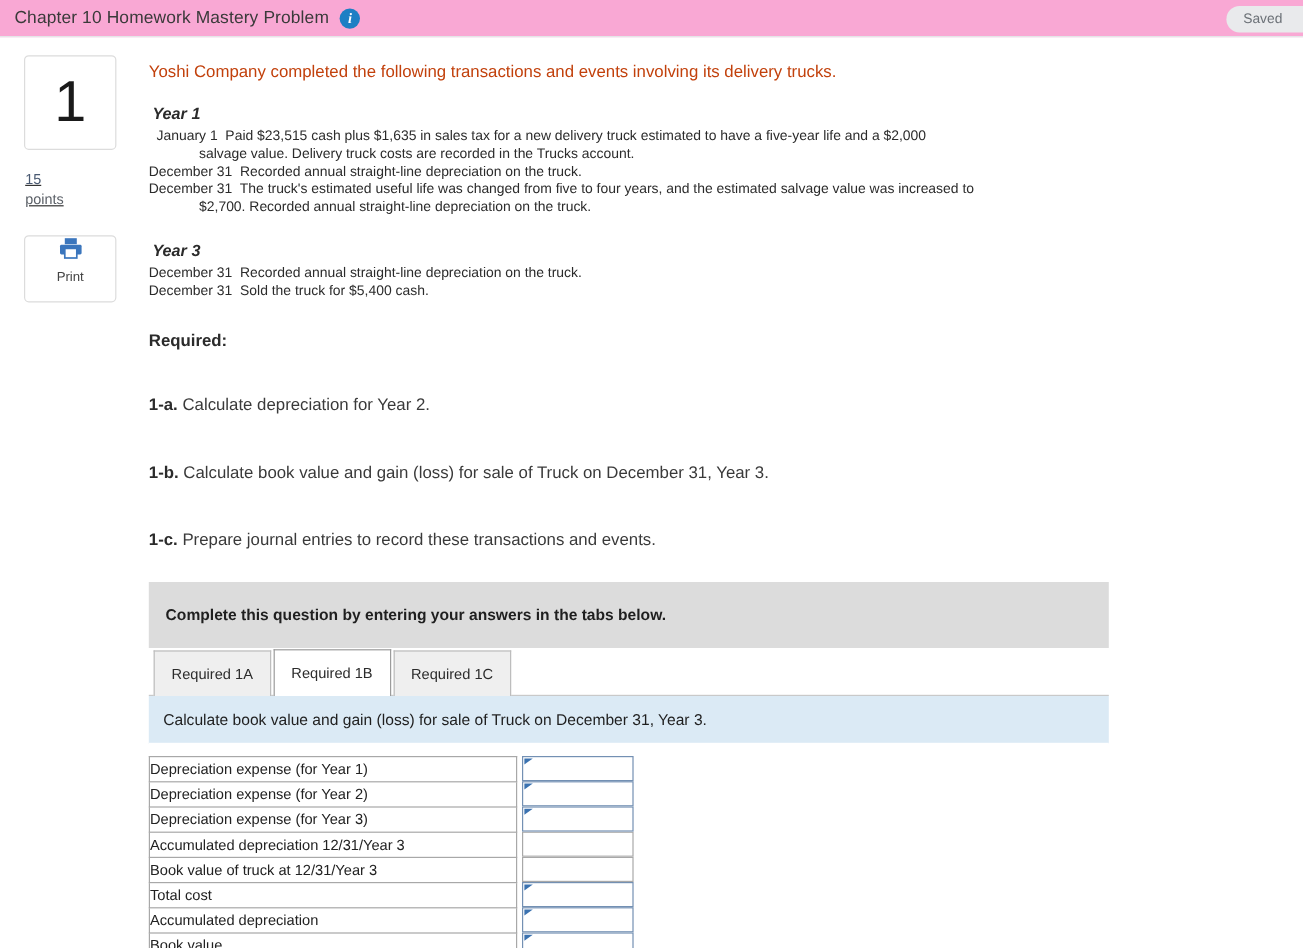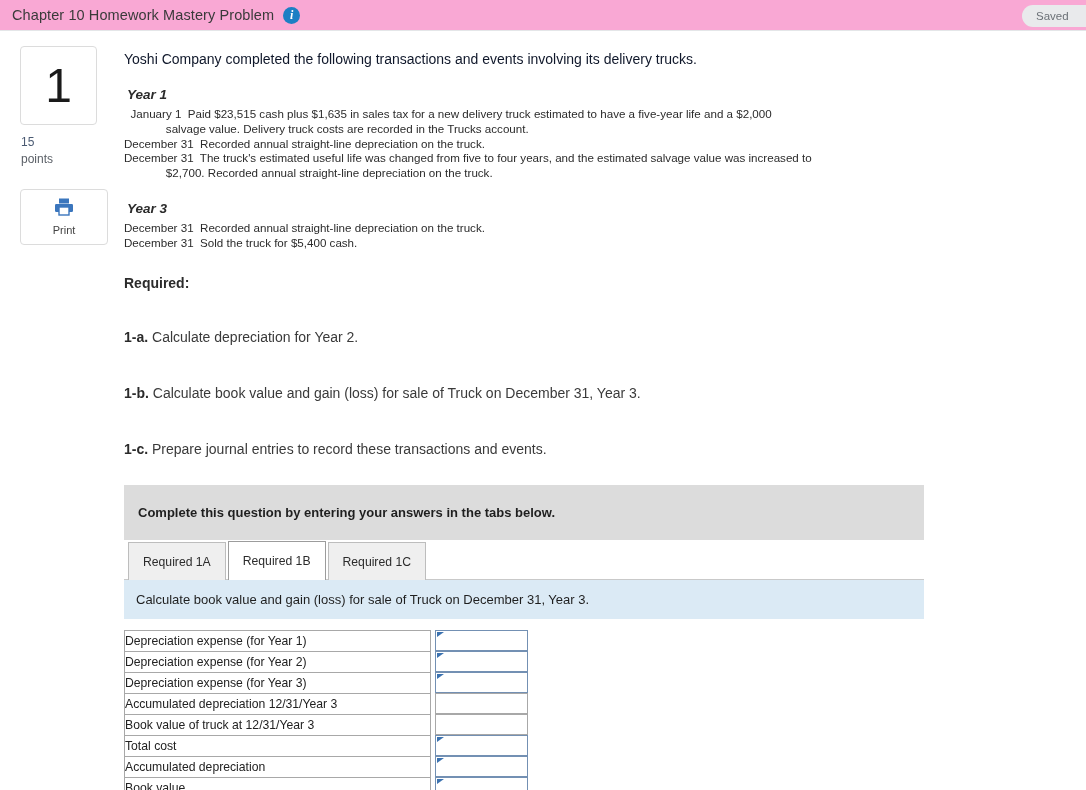--- a/index.html
+++ b/index.html
@@ -80,49 +80,49 @@
     border-radius: 4px;
     background: #fff;
     display: flex;
     align-items: center;
     justify-content: center;
     font-size: 48px;
     color: #1a1a1a;
     font-family: "Liberation Sans", sans-serif;
   }
   .points {
-    margin-top: 9px;
+    margin-top: 16px;
     padding-left: 1px;
     line-height: 1.45;
+    text-decoration: underline;
   }
   .points .num { font-size: 12px; color: #4a5a72; }
   .points .lbl { font-size: 12px; color: #5a5f66; }
   .print-box {
     margin-top: 20px;
-    width: 88px; height: 56px;
+    width: 77px; height: 56px;
     border: 1px solid #dcdcdc;
     border-radius: 4px;
     background: #fff;
     display: flex;
     flex-direction: column;
     align-items: center;
-    justify-content: center;
     cursor: pointer;
   }
   .print-lbl { font-size: 11px; color: #444; margin-top: 3px; }
 
   
   .content {
     flex: 1;
     padding-left: 24px;
     padding-right: 20px;
   }
   .intro {
     font-size: 14px;
-    color: #0f172a;
+    color: #c2410c;
     margin: 5px 0 0 0;
   }
   .yearhead {
     font-weight: bold;
     font-style: italic;
     font-size: 13.5px;
     color: #2b2b2b;
     margin: 20px 0 5px 3px;
   }
   .txn {

